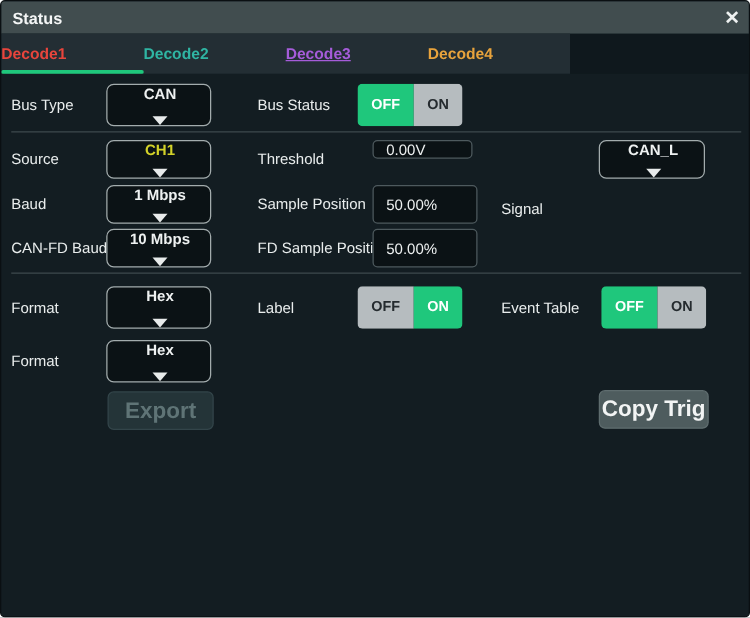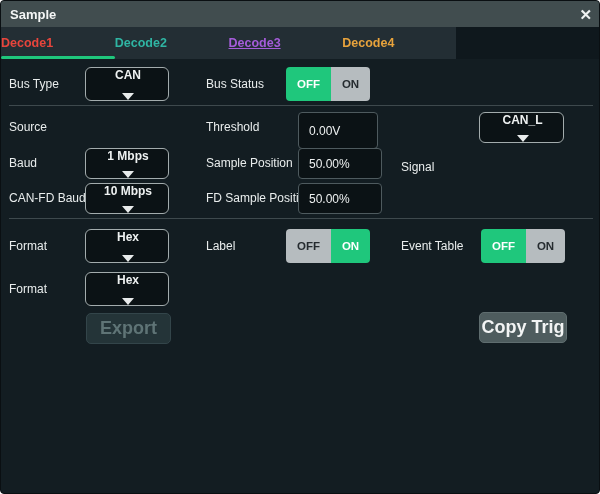--- a/index.html
+++ b/index.html
@@ -41,21 +41,21 @@
     font-weight:bold;font-size:18px;cursor:pointer;}
   .btn.disabled{background:#243438;border:1px solid #33454a;color:#5f7476;cursor:default;}
   .btn.normal{background:#4e5c5e;border:1px solid #5f6d6f;color:#f2f4f4;}
 </style>
 </head>
 <body>
 
 <div id="dialog">
 
   <div id="titlebar">
-    <span class="title">Sample</span>
+    <span class="title">Status</span>
     <span class="close">✕</span>
   </div>
 
   <div id="tabbar-bg"></div>
   <div id="tabstrip">
     <div class="tab active" style="color: rgb(232, 69, 60);">
       <span>Decode1</span>
       <div class="underline" style="background: rgb(31, 199, 124);"></div>
     </div>
     <div class="tab" style="color: rgb(47, 181, 163);">
@@ -79,22 +79,26 @@
   </div>
   <span class="lbl" style="left:205px;top:66px;line-height:34px;">Bus Status</span>
   <div class="toggle" style="left:285px;top:66px;height:34px;">
     <span class="seg off active">OFF</span>
     <span class="seg on">ON</span>
   </div>
 
   <div class="divider" style="top:104px;"></div>
 
   <span class="lbl" style="left:8px;top:111px;line-height:31px;">Source</span>
+  <div class="dropdown" style="left:84px;top:111px;width:84px;height:31px;">
+    <span class="val" id="source-val" style="color: rgb(211, 210, 41);">CH1</span>
+    <span class="caret"></span>
+  </div>
   <span class="lbl" style="left:205px;top:111px;line-height:31px;">Threshold</span>
-  <div class="textbox" style="left:297px;top:111px;width:80px;height:37px;">
+  <div class="textbox" style="left:297px;top:111px;width:80px;height:15px;">
     <span>0.00V</span>
   </div>
   <span class="lbl" style="left:400px;top:111px;line-height:31px;margin-top:40px;">Signal</span>
   <div class="dropdown" style="left:478px;top:111px;width:85px;height:31px;">
     <span class="val">CAN_L</span>
     <span class="caret"></span>
   </div>
 
   <span class="lbl" style="left:8px;top:147px;line-height:31px;">Baud</span>
   <div class="dropdown" style="left:84px;top:147px;width:84px;height:31px;">

